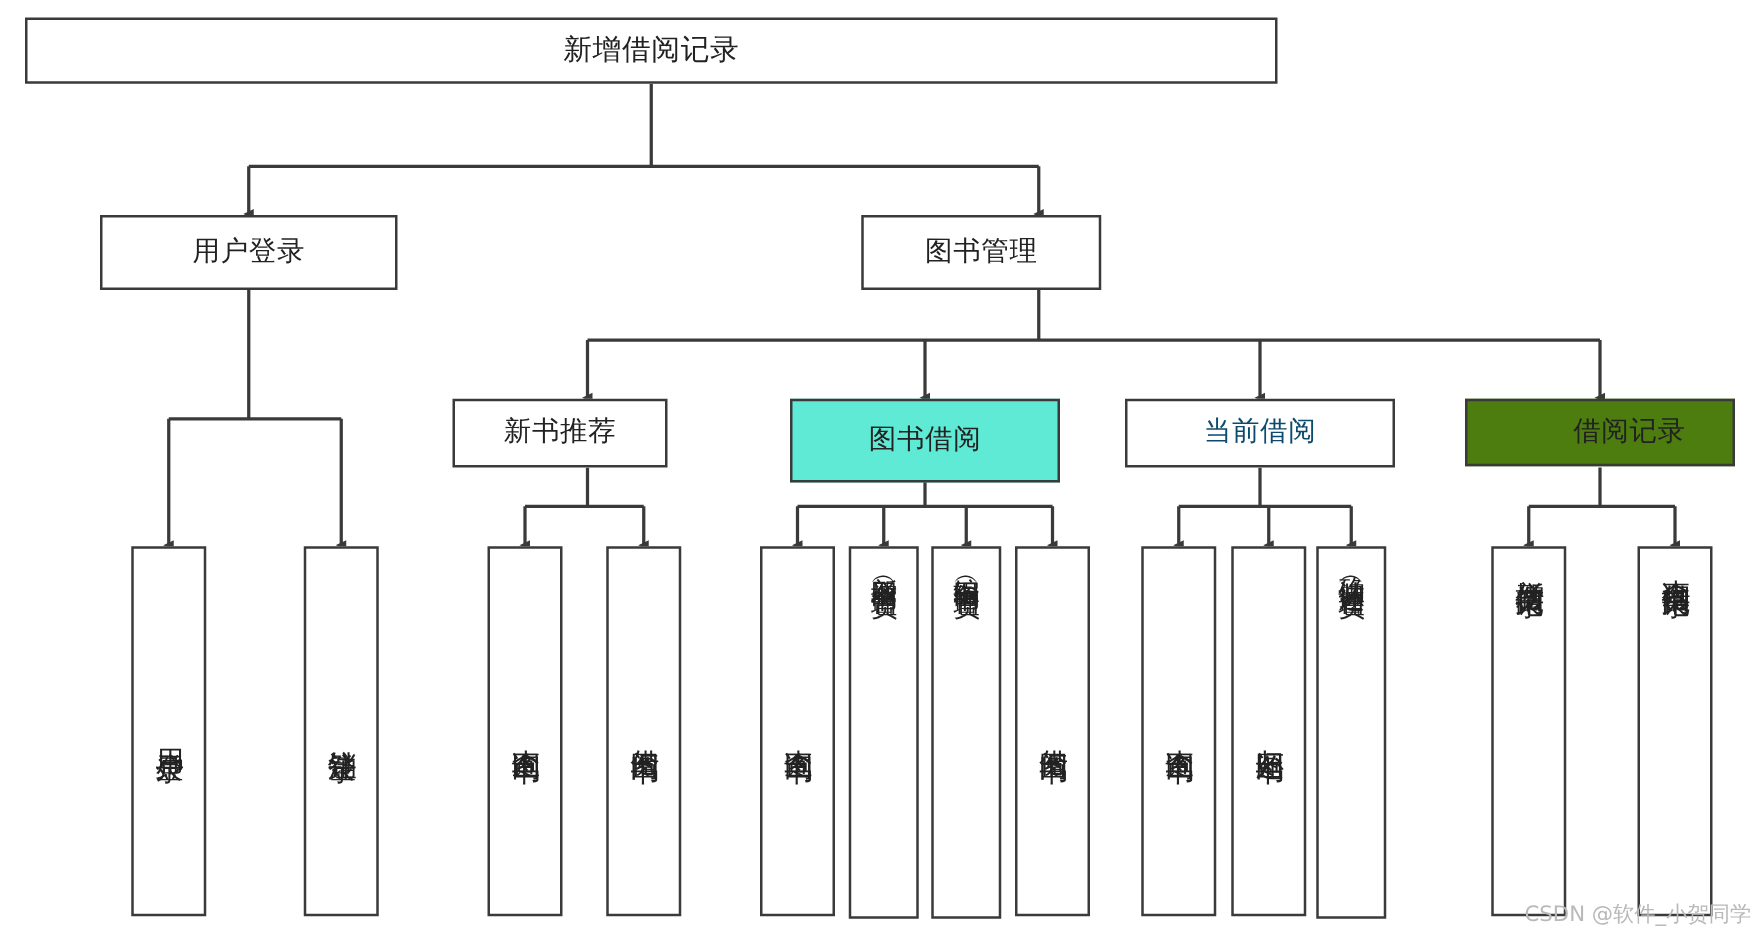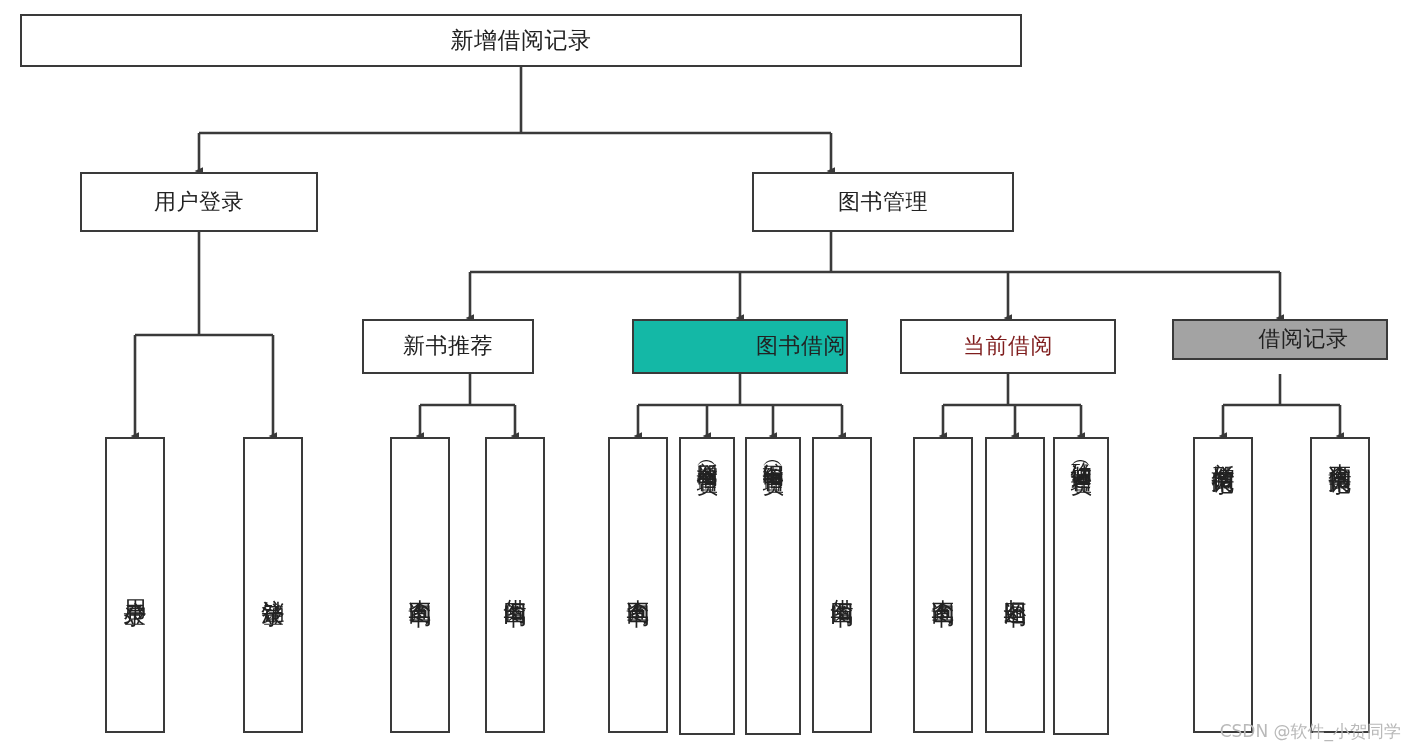--- a/index.html
+++ b/index.html
@@ -103,33 +103,33 @@
       </g>
   </svg>
 
   <div id="node-layer">
       <div class="node-box root" style="left: 20px; top: 14px; width: 1002px; height: 53px; border-color: rgb(58, 58, 58); background: rgb(255, 255, 255);">
         <span class="node-label-h" style="color: rgb(34, 34, 34);">新增借阅记录</span>
       </div>
       <div class="node-box" style="left: 80px; top: 172px; width: 238px; height: 60px; border-color: rgb(58, 58, 58); background: rgb(255, 255, 255);">
         <span class="node-label-h" style="color: rgb(34, 34, 34);">用户登录</span>
       </div>
-      <div class="node-box" style="left: 752px; top: 172px; width: 262px; height: 60px; border-color: rgb(58, 58, 58); background: rgb(255, 255, 255);">
+      <div class="node-box" style="left: 689px; top: 172px; width: 192px; height: 60px; border-color: rgb(58, 58, 58); background: rgb(255, 255, 255);">
         <span class="node-label-h" style="color: rgb(34, 34, 34);">图书管理</span>
       </div>
       <div class="node-box" style="left: 362px; top: 319px; width: 172px; height: 55px; border-color: rgb(58, 58, 58); background: rgb(255, 255, 255);">
         <span class="node-label-h" style="color: rgb(34, 34, 34);">新书推荐</span>
       </div>
-      <div class="node-box" style="left: 632px; top: 319px; width: 216px; height: 55px; border-color: rgb(58, 58, 58); background: #14b8a6; justify-content: flex-end;">
+      <div class="node-box" style="left: 632px; top: 319px; width: 216px; height: 67px; border-color: rgb(58, 58, 58); background: #5eead4;">
         <span class="node-label-h" style="color: rgb(34, 34, 34);">图书借阅</span>
       </div>
       <div class="node-box" style="left: 900px; top: 319px; width: 216px; height: 55px; border-color: rgb(58, 58, 58); background: rgb(255, 255, 255);">
-        <span class="node-label-h" style="color: #7f1d1d;">当前借阅</span>
+        <span class="node-label-h" style="color: #0c4a6e;">当前借阅</span>
       </div>
-      <div class="node-box" style="left: 1172px; top: 319px; width: 216px; height: 41px; border-color: rgb(58, 58, 58); background: #a3a3a3; padding-left: 47px;">
+      <div class="node-box" style="left: 1172px; top: 319px; width: 216px; height: 54px; border-color: rgb(58, 58, 58); background: #4d7c0f; padding-left: 47px;">
         <span class="node-label-h" style="color: rgb(34, 34, 34);">借阅记录</span>
       </div>
       <div class="node-box leaf center-v" style="left: 105px; top: 437px; width: 60px; height: 296px; border-color: rgb(58, 58, 58); background: rgb(255, 255, 255);">
         <span class="node-label-v" style="color: rgb(34, 34, 34);">用户登录</span>
       </div>
       <div class="node-box leaf center-v" style="left: 243px; top: 437px; width: 60px; height: 296px; border-color: rgb(58, 58, 58); background: rgb(255, 255, 255);">
         <span class="node-label-v" style="color: rgb(34, 34, 34);">注销登录</span>
       </div>
       <div class="node-box leaf center-v" style="left: 390px; top: 437px; width: 60px; height: 296px; border-color: rgb(58, 58, 58); background: rgb(255, 255, 255);">
         <span class="node-label-v" style="color: rgb(34, 34, 34);">查询图书</span>

